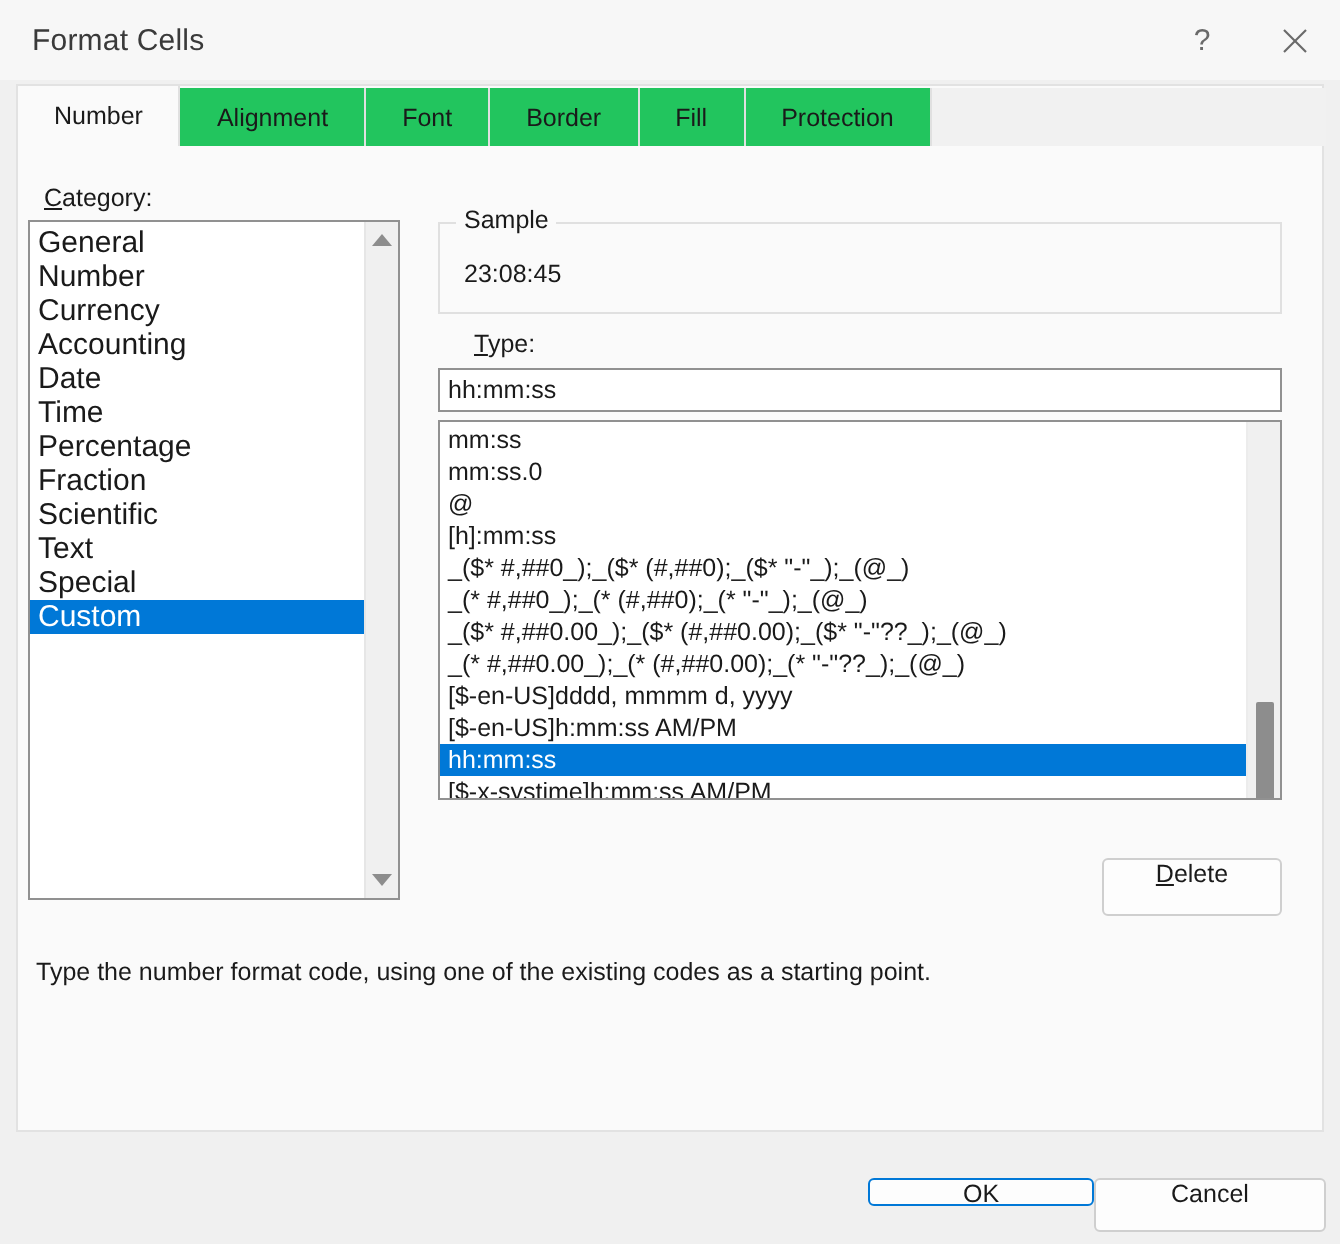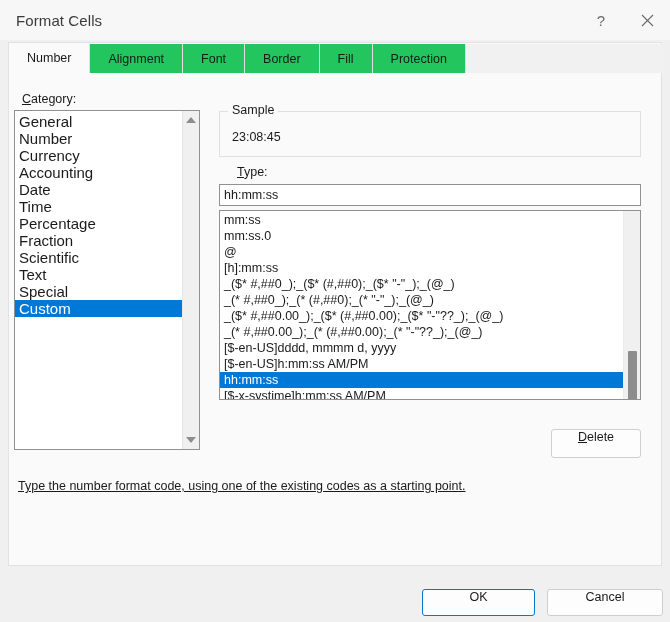--- a/index.html
+++ b/index.html
@@ -243,28 +243,27 @@
     width: 90px; height: 29px;
   }
 
   
   .help-text {
     position: absolute;
     left: 18px; top: 479px;
     width: 620px;
     font-size: 12.5px;
     color: #1a1a1a;
-    text-decoration: underline;
   }
 
   
   .ok-btn {
     position: absolute;
-    left: 422px; top: 589px;
-    width: 113px; height: 27px;
+    left: 434px; top: 589px;
+    width: 113px; height: 14px;
     border: 1px solid #0078d7;
     border-radius: 3px;
   }
   .cancel-btn {
     position: absolute;
     left: 547px; top: 589px;
     width: 116px; height: 27px;
   }
 </style>
 </head>

